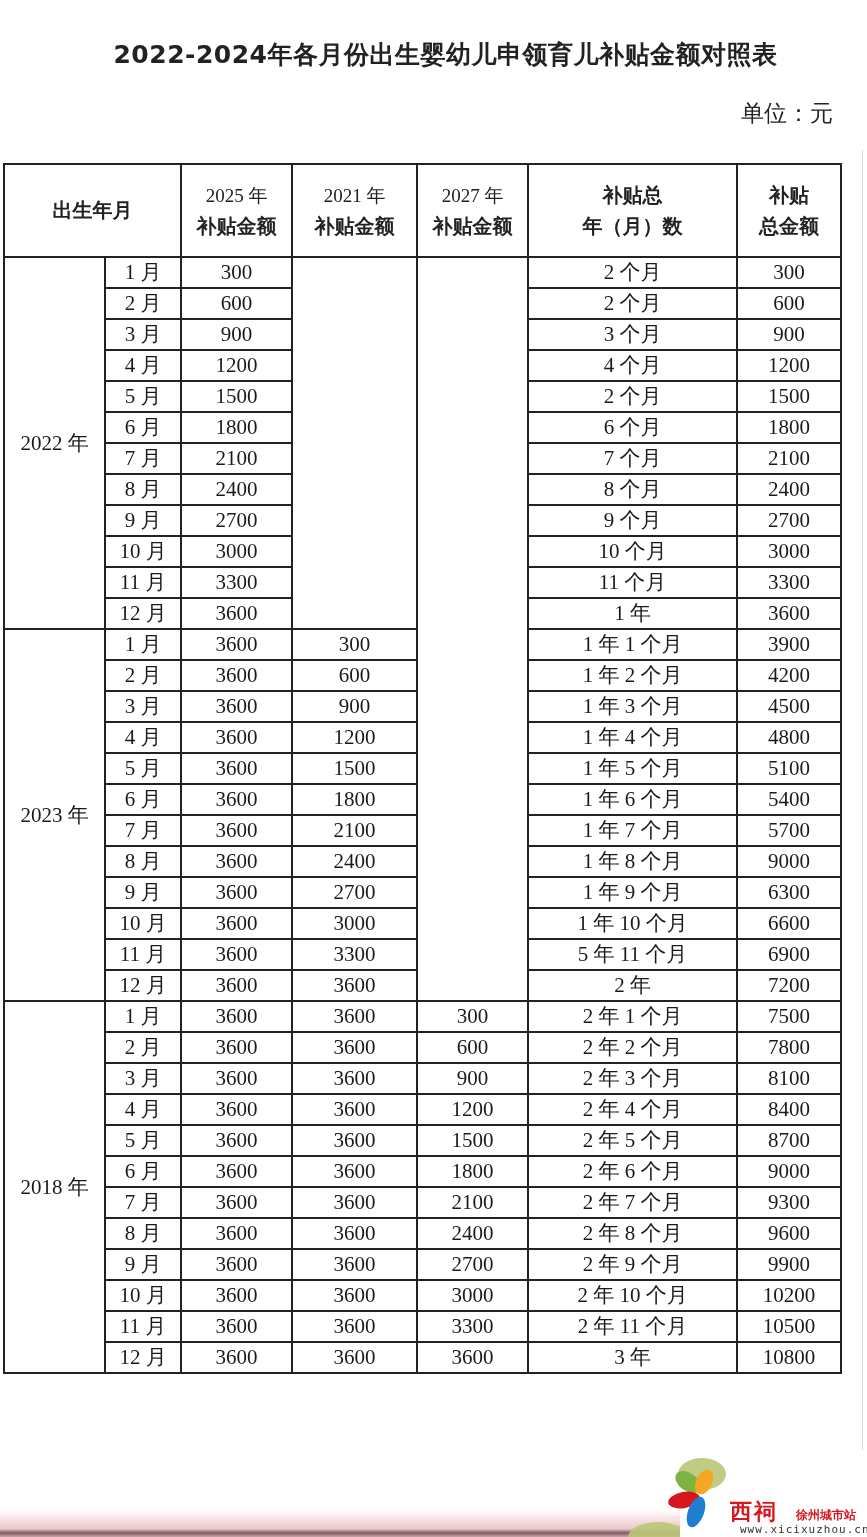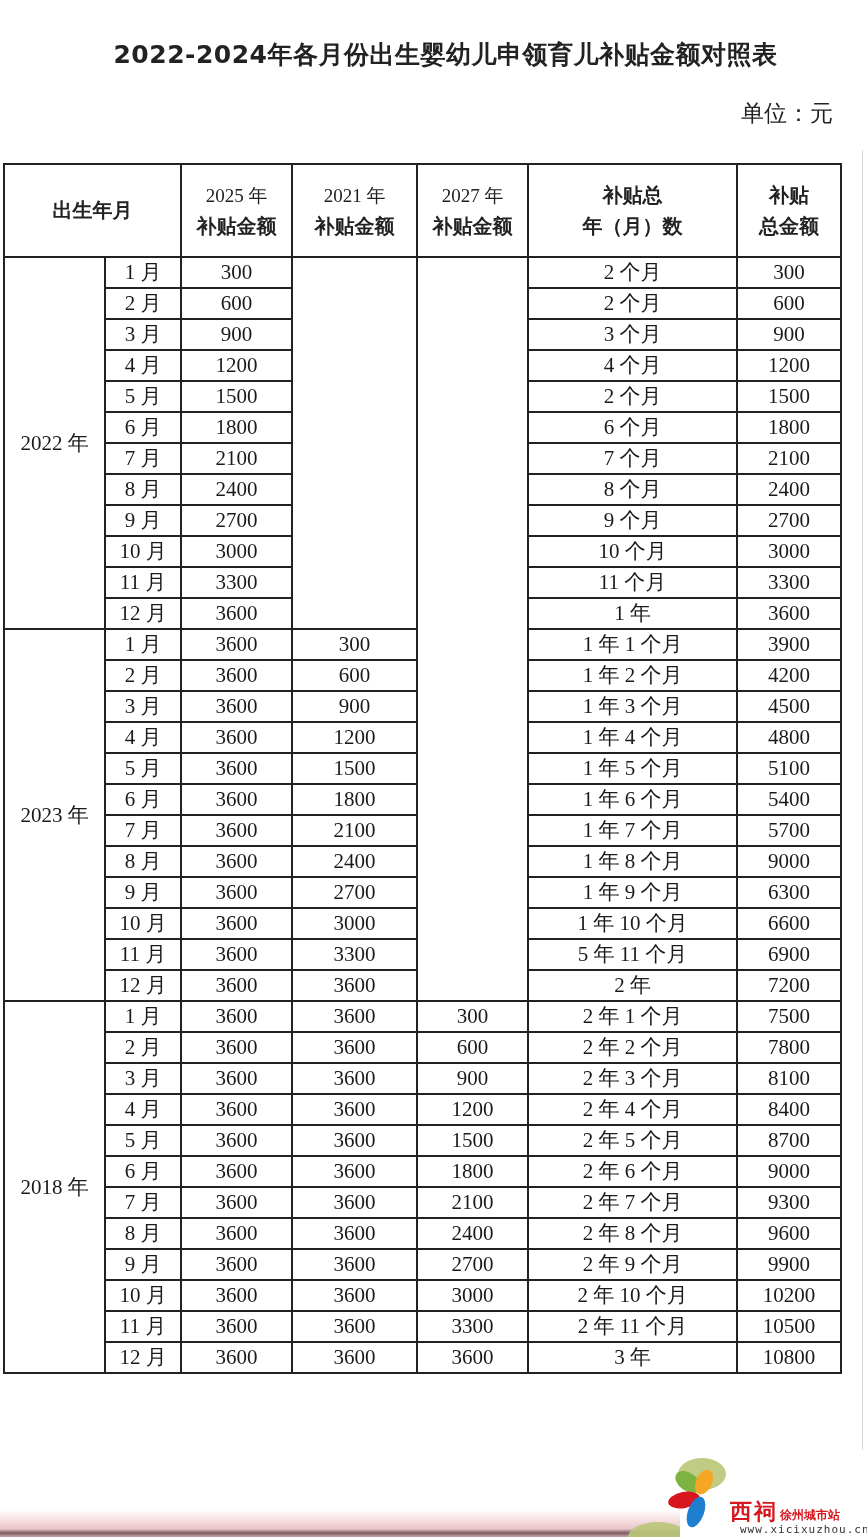--- a/index.html
+++ b/index.html
@@ -51,21 +51,21 @@
   .logo .leaf {
     position: absolute; border-radius: 50%; background: #b9c777; opacity: 0.9;
   }
   .logo-box {
     position: absolute; left: 12px; top: 38px; width: 187px; height: 50px; background: #fff;
   }
   .logo-brand {
     position: absolute; left: 50px; top: 1px; color: #d8161d; font-weight: bold;
     font-family: "DejaVu Sans", sans-serif; font-size: 22px; letter-spacing: 2px; white-space: nowrap;
   }
-  .logo-brand small { font-size: 12px; letter-spacing: 0; margin-left: 2px; }
+  .logo-brand small { font-size: 12px; letter-spacing: 0; margin-left: 18px; }
   .logo-url {
     position: absolute; left: 60px; top: 27px; color: #333; font-family: "DejaVu Sans Mono", monospace;
     font-size: 11px; letter-spacing: 1px; white-space: nowrap;
   }
 </style>
 </head>
 <body>
 
 <div class="title">2022-2024年各月份出生婴幼儿申领育儿补贴金额对照表</div>
 <div class="unit">单位：元</div>

